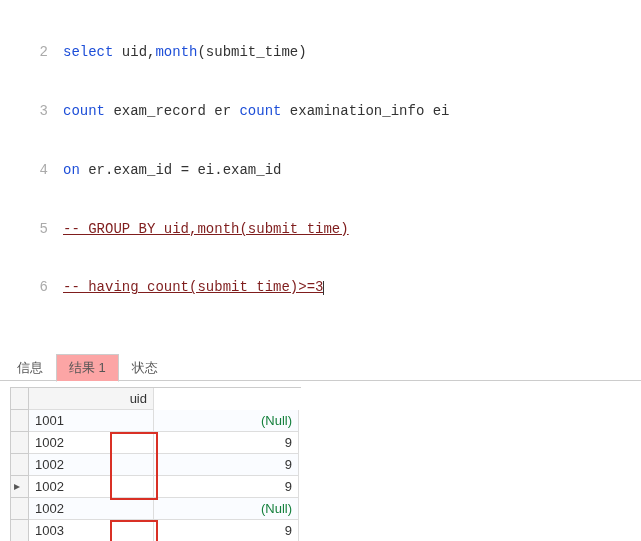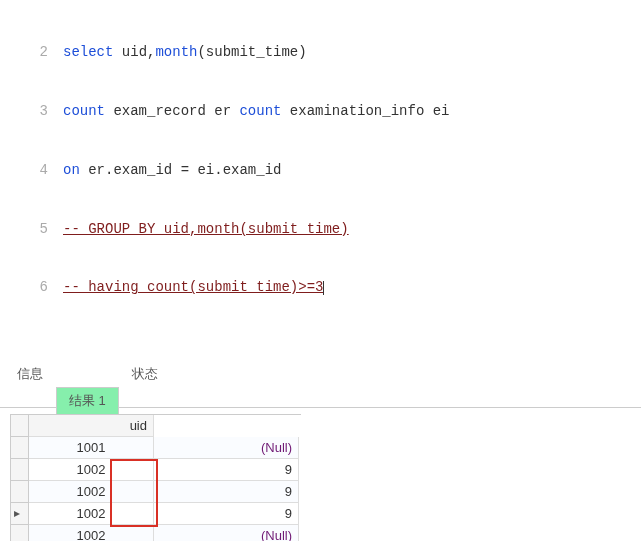--- a/index.html
+++ b/index.html
@@ -44,27 +44,26 @@
     padding-left: 4px;
   }
   .tab {
     padding: 4px 12px;
     margin-right: 0;
     color: #555;
     cursor: pointer;
     border: 1px solid transparent;
     border-bottom: none;
     position: relative;
-    top: 8px;
+    top: 2px;
   }
   .tab.active {
     border-color: #ccc;
-    background: #86efac;
+    background: #fca5a5;
     border-bottom: 1px solid #fff;
-    margin-top: 27px;
   }
 
   .grid {
     margin: 6px 0 0 10px;
     border-top: 1px solid #ccc;
     border-left: 1px solid #ccc;
     font-size: 13px;
     width: 290px;
     position: relative;
   }
@@ -74,24 +73,24 @@
     border-bottom: 1px solid #ddd;
     padding: 2px 6px;
     box-sizing: border-box;
     height: 22px;
     line-height: 18px;
     overflow: hidden;
     background: #fff;
   }
   .ghdr { background: #f5f5f5; color: #333; }
   .col0 { width: 18px; padding:0; border-right: 1px solid #ccc; border-bottom: 1px solid #ccc; background:#f5f5f5; position:relative;}
-  .col1 { width: 125px; text-align: center; }
+  .col1 { width: 125px; text-align: left; }
   .col2 { width: 145px; text-align: right; }
   .ghdr.col1, .ghdr.col2 { text-align: right; }
-  .null { color: #701a75; }
+  .null { color: #15803d; }
   .zebra1 .gcell:not(.col0){ background:#fafcff; }
   .rowptr::before{
     content:"▸";
     color:#555;
     position:absolute;
     left:3px; top:1px;
     font-size:12px;
   }
 
   .hl {

